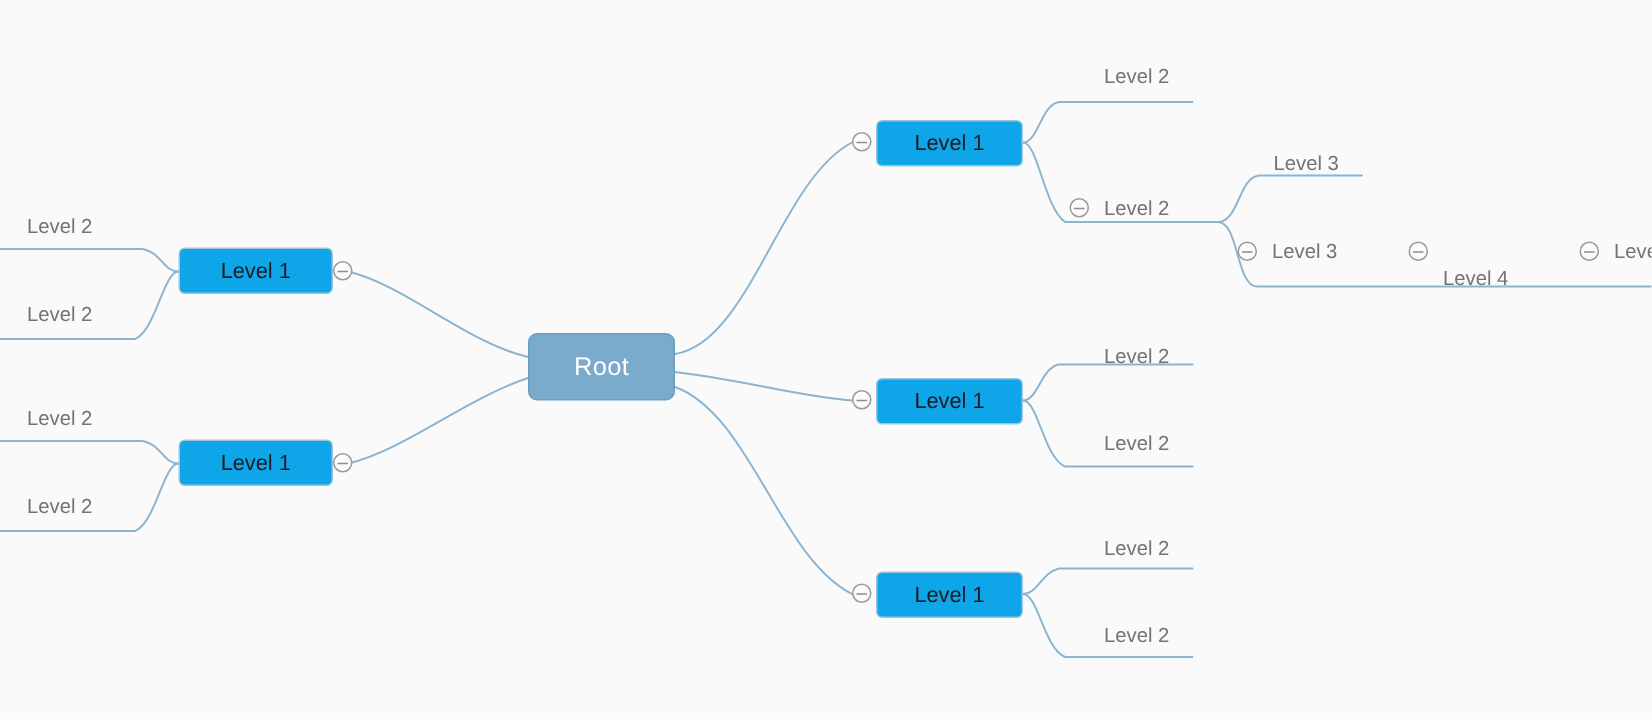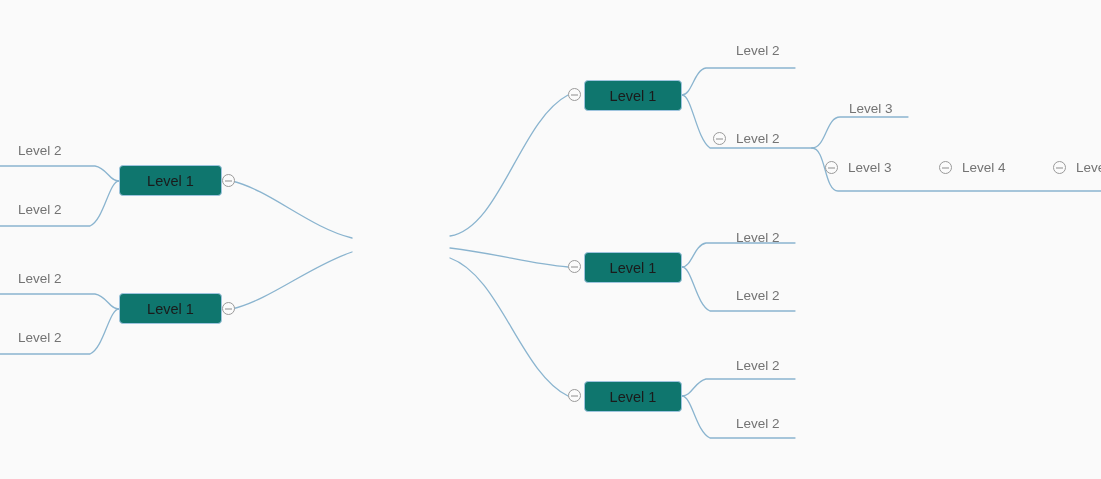--- a/index.html
+++ b/index.html
@@ -22,21 +22,21 @@
     color:#ffffff;
     font-size:17px;
     display:flex;align-items:center;justify-content:center;
     letter-spacing:.2px;
   }
 
   
   .box-node{
     position:absolute;
     box-sizing:border-box;
-    background:#0f766e;
+    background:#0ea5e9;
     border:1px solid #9ec4de;
     border-radius:4px;
     color:#1b1b1b;
     font-size:14.5px;
     display:flex;align-items:center;justify-content:center;
   }
 
   
   .leaf{
     position:absolute;
@@ -96,20 +96,23 @@
       <path d="M 682 396 C 692 396 696 432 710 438 L 795 438"></path>
 
       <path d="M 119 181 C 109 181 107 168 95 166 L 0 166"></path>
       <path d="M 119 181 C 109 181 104 220 90 226 L 0 226"></path>
 
       <path d="M 119 309 C 109 309 107 296 95 294 L 0 294"></path>
       <path d="M 119 309 C 109 309 104 348 90 354 L 0 354"></path>
     </g>
   </svg>
 
+  <div class="root-node" style="left:352px;top:222px;width:98px;height:45px;">
+    <span>Root</span>
+  </div>
 
   <div class="box-node" style="left:119px;top:165px;width:103px;height:31px;">
     <span>Level 1</span>
   </div>
   <div class="toggle" style="left:222px;top:174px;"></div>
 
   <div class="leaf" style="left:18px;top:144px;">Level 2</div>
   <div class="leaf" style="left:18px;top:203px;">Level 2</div>
 
   <div class="box-node" style="left:119px;top:293px;width:103px;height:31px;">
@@ -129,21 +132,21 @@
 
   <div class="toggle" style="left:713px;top:132px;"></div>
   <div class="leaf" style="left:736px;top:132px;">Level 2</div>
 
   <div class="leaf" style="left:849px;top:102px;">Level 3</div>
 
   <div class="toggle" style="left:825px;top:161px;"></div>
   <div class="leaf" style="left:848px;top:161px;">Level 3</div>
 
   <div class="toggle" style="left:939px;top:161px;"></div>
-  <div class="leaf" style="left:962px;top:161px;">Level 4</div>
+  <div class="leaf" style="left:962px;top:179px;">Level 4</div>
 
   <div class="toggle" style="left:1053px;top:161px;"></div>
   <div class="leaf" style="left:1076px;top:161px;">Leve</div>
 
   <div class="toggle" style="left:568px;top:260px;"></div>
   <div class="box-node" style="left:584px;top:252px;width:98px;height:31px;">
     <span>Level 1</span>
   </div>
 
   <div class="leaf" style="left:736px;top:231px;">Level 2</div>

